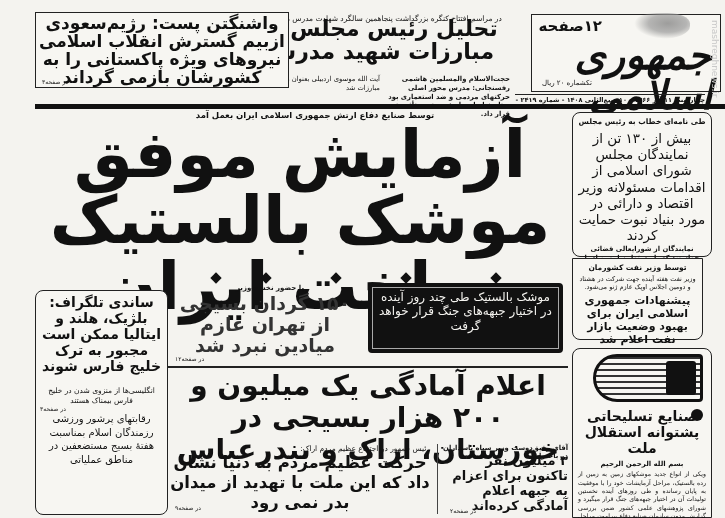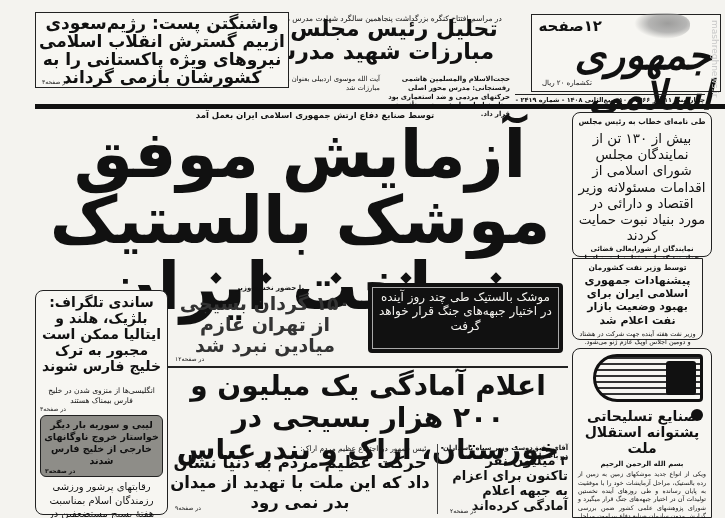--- a/index.html
+++ b/index.html
@@ -119,22 +119,22 @@
 </div>
 
 <div id="rc1" class="abs box center">
   <div id="rc1-kicker">طی نامه‌ای خطاب به رئیس مجلس</div>
   <div id="rc1-head">بیش از ۱۳۰ تن از نمایندگان مجلس شورای اسلامی از اقدامات مسئولانه وزیر اقتصاد و دارائی در مورد بنیاد نبوت حمایت کردند</div>
   <div id="rc1-sub">نمایندگان از شورایعالی قضائی خواستند که با مسئولین این بنیاد با قاطعیت برخورد کنند</div>
   <div id="rc1-ref">در صفحه۷</div>
 </div>
 <div id="rc2" class="abs box center">
   <div id="rc2-kicker">توسط وزیر نفت کشورمان</div>
+  <div id="rc2-sub">وزیر نفت هفته آینده جهت شرکت در هشتاد و دومین اجلاس اوپک عازم ژنو می‌شود.</div>
   <div id="rc2-head">پیشنهادات جمهوری اسلامی ایران برای بهبود وضعیت بازار نفت اعلام شد</div>
-  <div id="rc2-sub">وزیر نفت هفته آینده جهت شرکت در هشتاد و دومین اجلاس اوپک عازم ژنو می‌شود.</div>
 </div>
 <div id="rc3" class="abs box center">
   <div id="rc3-logo"></div>
   <div id="rc3-pen"></div>
   <div id="rc3-head">صنایع تسلیحاتی پشتوانه استقلال ملت</div>
   <div id="rc3-basm">بسم الله الرحمن الرحیم</div>
   <div id="rc3-body">ویکی از انواع جدید موشکهای زمین به زمین از رده بالستیک، مراحل آزمایشات خود را با موفقیت به پایان رسانده و طی روزهای آینده نخستین تولیدات آن در اختیار جبهه‌های جنگ قرار میگیرد و شورای پژوهشهای علمی کشور ضمن بررسی گزارش مدون سازمان صنایع دفاع پیرامون مراحل مختلف ساخت، آزمایش و تولید</div>
 </div>
 
 <div id="bw-box" class="abs center">
@@ -142,24 +142,20 @@
 </div>
 
 <div id="basij-kicker" class="abs center">با حضور نخست‌وزیر</div>
 <div id="basij-head" class="abs center">۱۵۰ گردان بسیجی از تهران عازم میادین نبرد شد</div>
 <div id="basij-ref" class="abs">در صفحه۱۲</div>
 
 <div id="lc" class="abs box center">
   <div id="lc-head">ساندی تلگراف: بلژیک، هلند و ایتالیا ممکن است مجبور به ترک خلیج فارس شوند</div>
   <div id="lc-sub">انگلیسی‌ها از منزوی شدن در خلیج فارس بیمناک هستند</div>
   <div id="lc-ref1">در صفحه۳</div>
-  <div id="lc-grey">
-    <span>لیبی و سوریه بار دیگر خواستار خروج ناوگانهای خارجی از خلیج فارس شدند</span>
-    <span id="lc-grey-ref">در صفحه۳</span>
-  </div>
   <div id="lc-bottom">رقابتهای پرشور ورزشی رزمندگان اسلام بمناسبت هفتهٔ بسیج مستضعفین در مناطق عملیاتی</div>
 
 </div>
 
 <div id="sep-top" class="abs"></div>
 <div id="mil-head" class="abs center">اعلام آمادگی یک میلیون و ۲۰۰ هزار بسیجی در خوزستان، اراک و بندرعباس</div>
 
 <div id="pres-kicker" class="abs">رئیس جمهور در اجتماع عظیم مردم اراک:</div>
 <div id="pres-head" class="abs center">حرکت عظیم مردم به دنیا نشان داد که این ملت با تهدید از میدان بدر نمی رود</div>
 <div id="pres-ref" class="abs">در صفحه۹</div>

